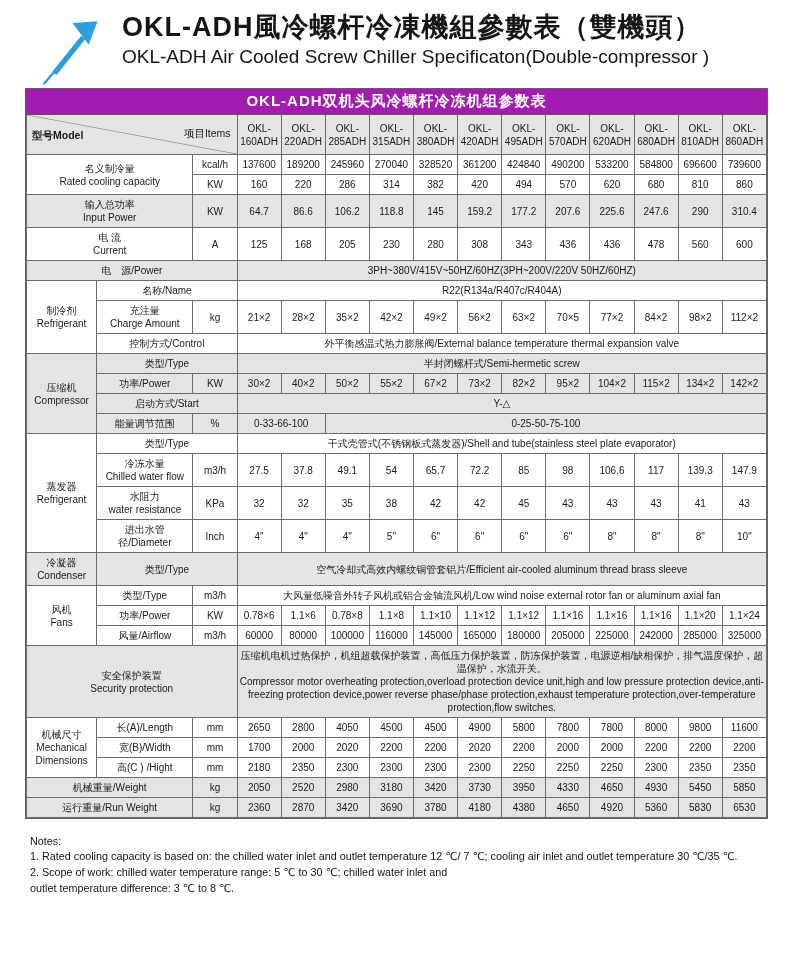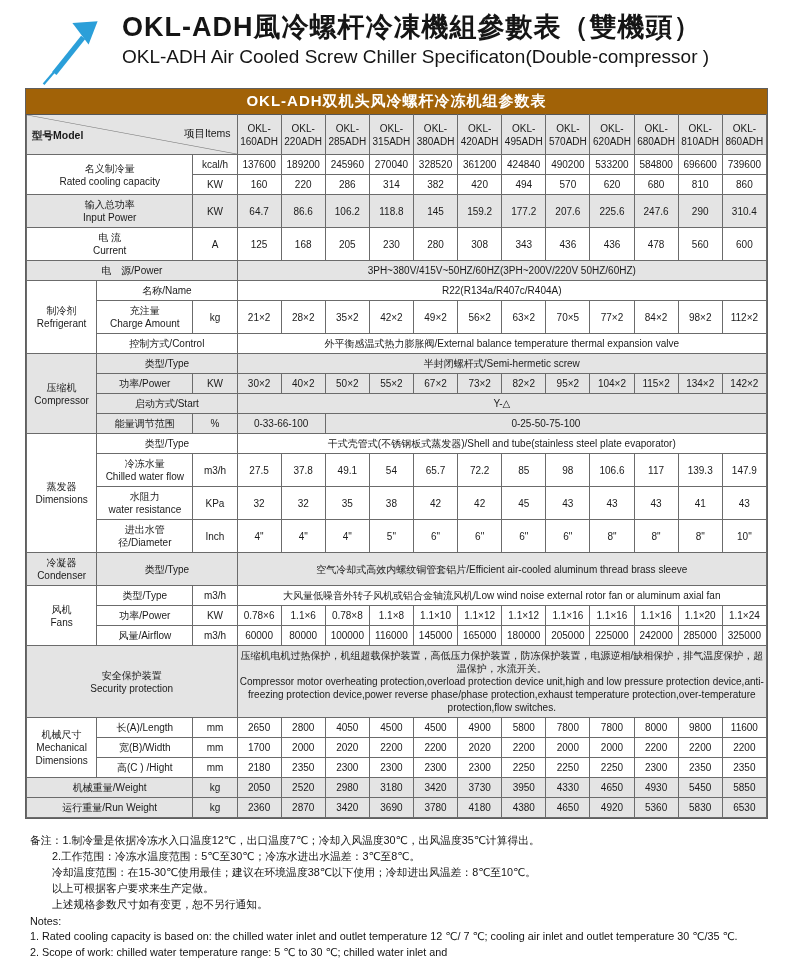--- a/index.html
+++ b/index.html
@@ -10,21 +10,21 @@
   }
   
   .page-header{display:flex;align-items:flex-start;padding:12px 0 0 36px;height:84px;box-sizing:border-box;}
   .logo{width:80px;height:72px;flex:0 0 auto;margin-top:2px;}
   .titles{margin-left:6px;}
   .title-zh{font-size:27px;font-weight:700;letter-spacing:1px;line-height:1.15;color:#151515;}
   .title-en{font-size:19px;font-weight:400;margin-top:3px;color:#151515;}
   
   .table-wrap{width:741px;margin:4px 0 0 25px;border:1px solid #5f5f5f;}
   .table-title{
-    background:#a16207;color:#ffffff;text-align:center;
+    background:#a21caf;color:#ffffff;text-align:center;
     font-size:15px;font-weight:700;letter-spacing:1px;
     padding:3px 0 4px 0;line-height:1.2;
   }
   table.spec{border-collapse:collapse;table-layout:fixed;width:100%;}
   table.spec td{
     border:1px solid #6b6b6b;text-align:center;vertical-align:middle;
     font-size:10px;line-height:1.3;padding:3px 1px;background:#ffffff;
     overflow:hidden;
   }
   tr.shaded td{background:#e4e4e4;}
@@ -240,21 +240,21 @@
           <td class="span-value-cell" colspan="12">Y-△</td>
         </tr>
         <tr class="shaded ">
           <td class="row-label">能量调节范围</td>
           <td class="unit-cell">%</td>
           <td class="span-value-cell" colspan="2">0-33-66-100</td>
           <td class="span-value-cell" colspan="10">0-25-50-75-100</td>
         </tr>
         <tr class="section-top">
           <td class="group-label" rowspan="4">蒸发器
-Dimensions</td>
+Refrigerant</td>
           <td class="row-label" colspan="2">类型/Type</td>
           <td class="span-value-cell" colspan="12">干式壳管式(不锈钢板式蒸发器)/Shell and tube(stainless steel plate evaporator)</td>
         </tr>
         <tr class="">
           <td class="row-label">冷冻水量
 Chilled water flow</td>
           <td class="unit-cell">m3/h</td>
           <td class="value-cell">27.5</td>
           <td class="value-cell">37.8</td>
           <td class="value-cell">49.1</td>
@@ -432,26 +432,19 @@
           <td class="value-cell">4920</td>
           <td class="value-cell">5360</td>
           <td class="value-cell">5830</td>
           <td class="value-cell">6530</td>
         </tr>
       </tbody>
   </table>
 </div>
 
 <div class="notes">
-  <div id="notes-zh">
-      <div class="note-line">备注：1.制冷量是依据冷冻水入口温度12℃，出口温度7℃；冷却入风温度30℃，出风温度35℃计算得出。</div>
-      <div class="note-line indent">2.工作范围：冷冻水温度范围：5℃至30℃；冷冻水进出水温差：3℃至8℃。</div>
-      <div class="note-line indent">冷却温度范围：在15-30℃使用最佳；建议在环境温度38℃以下使用；冷却进出风温差：8℃至10℃。</div>
-      <div class="note-line indent">以上可根据客户要求来生产定做。</div>
-      <div class="note-line indent">上述规格参数尺寸如有变更，恕不另行通知。</div>
-    </div>
   <div class="note-heading">Notes:</div>
   <div id="notes-en">
       <div class="note-line">1. Rated cooling capacity is based on: the chilled water inlet and outlet temperature 12 ℃/ 7 ℃; cooling air inlet and outlet temperature 30 ℃/35 ℃.</div>
       <div class="note-line">2. Scope of work: chilled water temperature range: 5 ℃ to 30 ℃; chilled water inlet and</div>
       <div class="note-line">outlet temperature difference: 3 ℃ to 8 ℃.</div>
     </div>
 </div>
 
 </body></html>

